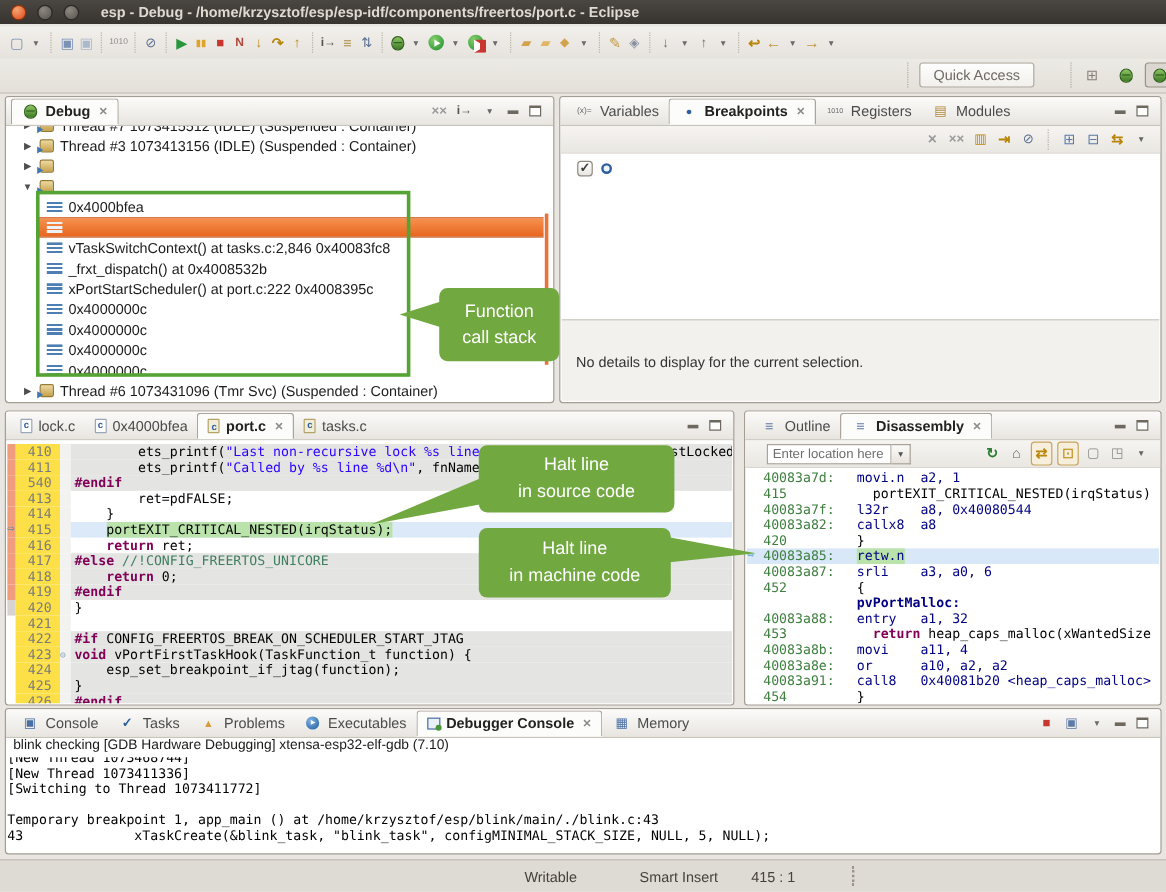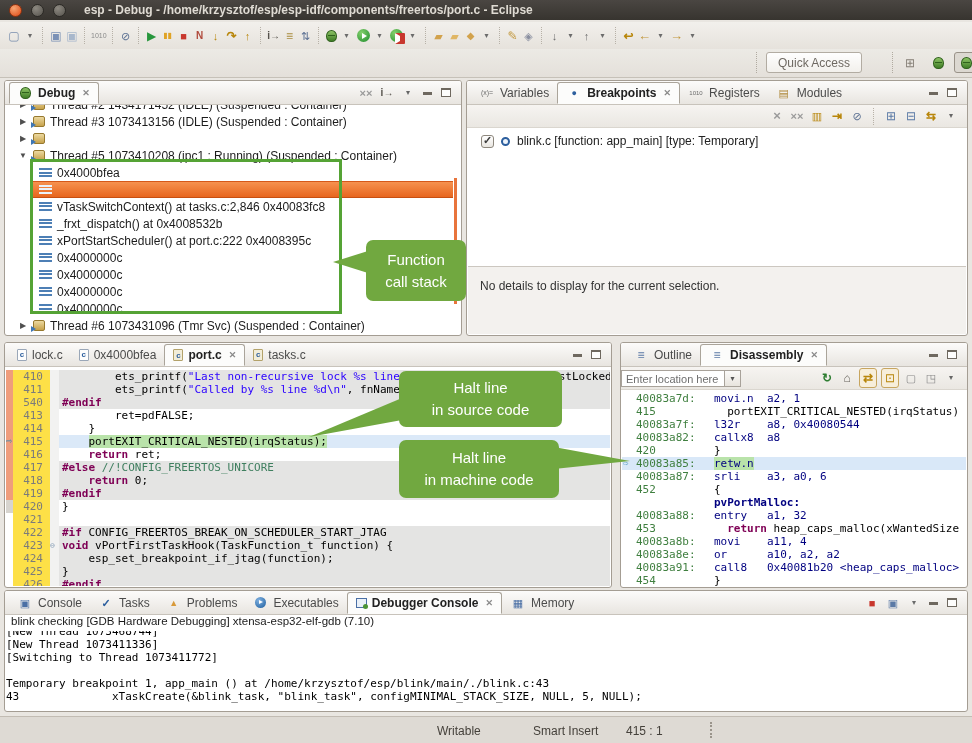--- a/index.html
+++ b/index.html
@@ -68,40 +68,40 @@
     background:linear-gradient(#f6914f,#e7661f);border-top:1px solid #d5581a;border-bottom:1px solid #c74f12;
     box-sizing:border-box;color:#fff}
   .trow.sel .icoFrame{background:repeating-linear-gradient(to bottom,#eaf2fa 0 2px,rgba(0,0,0,0) 2px 3.5px)}
   
   .cbx{width:13px;height:13px;border:1px solid #8d877d;border-radius:3px;background:linear-gradient(#ffffff,#e9e6e1);
     position:relative;flex:0 0 auto;box-sizing:border-box}
   .cbx.checked::after{content:"✓";position:absolute;left:1px;top:-2px;font-size:11px;color:#3c3c3c;font-weight:bold}
   .icoBp{width:9px;height:9px;border-radius:50%;border:2px solid #2d5f9e;background:#eef4fb;box-sizing:border-box;flex:0 0 auto}
   #bp-row{display:flex;align-items:center;gap:7px;padding:6px 0 0 14px;font-size:12px;color:#222}
   #bp-detail{position:absolute;left:1px;right:1px;bottom:1px;height:68px;background:#f3f1ee;
-    border-top:1px solid #ccc7c0;font-size:12px;color:#333;padding:12px 0 0 12px;box-sizing:border-box}
+    border-top:1px solid #ccc7c0;font-size:12px;color:#333;padding:28px 0 0 12px;box-sizing:border-box}
   
   #ed-body{position:absolute;left:1px;right:1px;top:24px;bottom:1px;overflow:hidden;background:#fff;
     font-family:"DejaVu Sans Mono",monospace;font-size:11px}
   .eline{height:13px;line-height:13px;display:flex;white-space:pre}
   .estrip{width:7px;flex:0 0 auto;position:relative}
   .estrip.orange{background:#ef9d7c}
   .estrip.graybox{background:#d7d4cf}
   .eln{width:30px;flex:0 0 auto;text-align:right;padding-right:7px;color:#7b7b7b;background:#fde047}
   .efold{width:9px;flex:0 0 auto;font-size:8px;color:#8aa0b8;background:#f2f2f1}
   .ecode{flex:1;padding-left:3px}
   .eline.gray .ecode{background:#e4e4e3}
   .eline.halt .ecode{background:#dbe9f8}
   .kw{color:#7f0055;font-weight:bold}
   .str{color:#2a00ff}
   .com{color:#3f7f5f}
   .hl{background:#b9e3aa}
   .haltarrow{position:absolute;left:0;top:-1px;font-size:10px;color:#2f86b4}
   
-  .combo{display:flex;align-items:center;height:17px;margin-right:auto;}
+  .combo{display:flex;align-items:center;height:17px;margin-right:auto;margin-left:18px}
   .combo .cval{width:104px;height:17px;line-height:17px;background:#fff;border:1px solid #a8a29a;
     font-size:11px;color:#6f6f6f;padding:0 4px;overflow:hidden;white-space:nowrap;box-sizing:border-box}
   .combo .cbtn{width:16px;height:17px;border:1px solid #a8a29a;border-left:none;background:linear-gradient(#fbfaf8,#e8e4de);
     font-size:8px;color:#555;display:flex;align-items:center;justify-content:center;box-sizing:border-box}
   #dis-body{position:absolute;left:1px;right:1px;top:47px;bottom:1px;overflow:hidden;background:#fff;
     font-family:"DejaVu Sans Mono",monospace;font-size:11px;white-space:pre}
   .drow{height:13px;line-height:13px;display:flex;position:relative;padding-left:14px}
   .dgut{width:78px;flex:0 0 auto}
   .addr{color:#3f7f3f}
   .dnum{color:#3f7f3f}
@@ -221,35 +221,34 @@
         <span class="tico b" style="color: rgb(85, 81, 75); font-size: 10px;">i→</span>
         <span class="tico" style="color: rgb(102, 102, 102); font-size: 8px;">▾</span>
         <span class="icoMin"></span>
         <span class="icoMax"></span>
       </div>
   </div>
   <div id="debug-tree">
       <div class="trow" style="margin-top: -9px;">
         <span class="arr">▶</span>
         <span class="icoThread"></span>
-        <span>Thread #2 1434171452 (IDLE) (Suspended : Container)</span>
+        <span>Thread #7 1073415512 (IDLE) (Suspended : Container)</span>
       </div>
       <div class="trow">
         <span class="arr">▶</span>
         <span class="icoThread"></span>
         <span>Thread #3 1073413156 (IDLE) (Suspended : Container)</span>
       </div>
       <div class="trow">
         <span class="arr">▶</span>
         <span class="icoThread"></span>
       </div>
       <div class="trow">
         <span class="arr">▼</span>
         <span class="icoThread"></span>
-        <span>Thread #5 1073410208 (ipc1 : Running) (Suspended : Container)</span>
       </div>
       <div class="trow frame">
         <span class="icoFrame"></span>
         <span>0x4000bfea</span>
       </div>
       <div class="trow sel">
         <span class="icoFrame"></span>
       </div>
       <div class="trow frame">
         <span class="icoFrame"></span>
@@ -319,21 +318,20 @@
       <span class="tico" style="color: rgb(90, 111, 146); font-size: 11px;">⊘</span>
       <div class="tsep"></div>
       <span class="tico" style="color: rgb(91, 122, 166); font-size: 12px;">⊞</span>
       <span class="tico" style="color: rgb(91, 122, 166); font-size: 12px;">⊟</span>
       <span class="tico b" style="color: rgb(184, 134, 11); font-size: 12px;">⇆</span>
       <span class="tico" style="color: rgb(102, 102, 102); font-size: 8px;">▾</span>
     </div>
   <div id="bp-row">
       <span class="cbx checked"></span>
       <span class="icoBp"></span>
-      <span>blink.c [function: app_main] [type: Temporary]</span>
     </div>
   <div id="bp-detail">No details to display for the current selection.</div>
 </div>
 
 <div class="panel" id="editor-panel" style="left:4px;top:342px;width:608px;height:246px">
   <div class="phead" id="ed-tabs">
       <div class="tab">
         <span class="icoCfile">c</span>
         <span>lock.c</span>
       </div>

